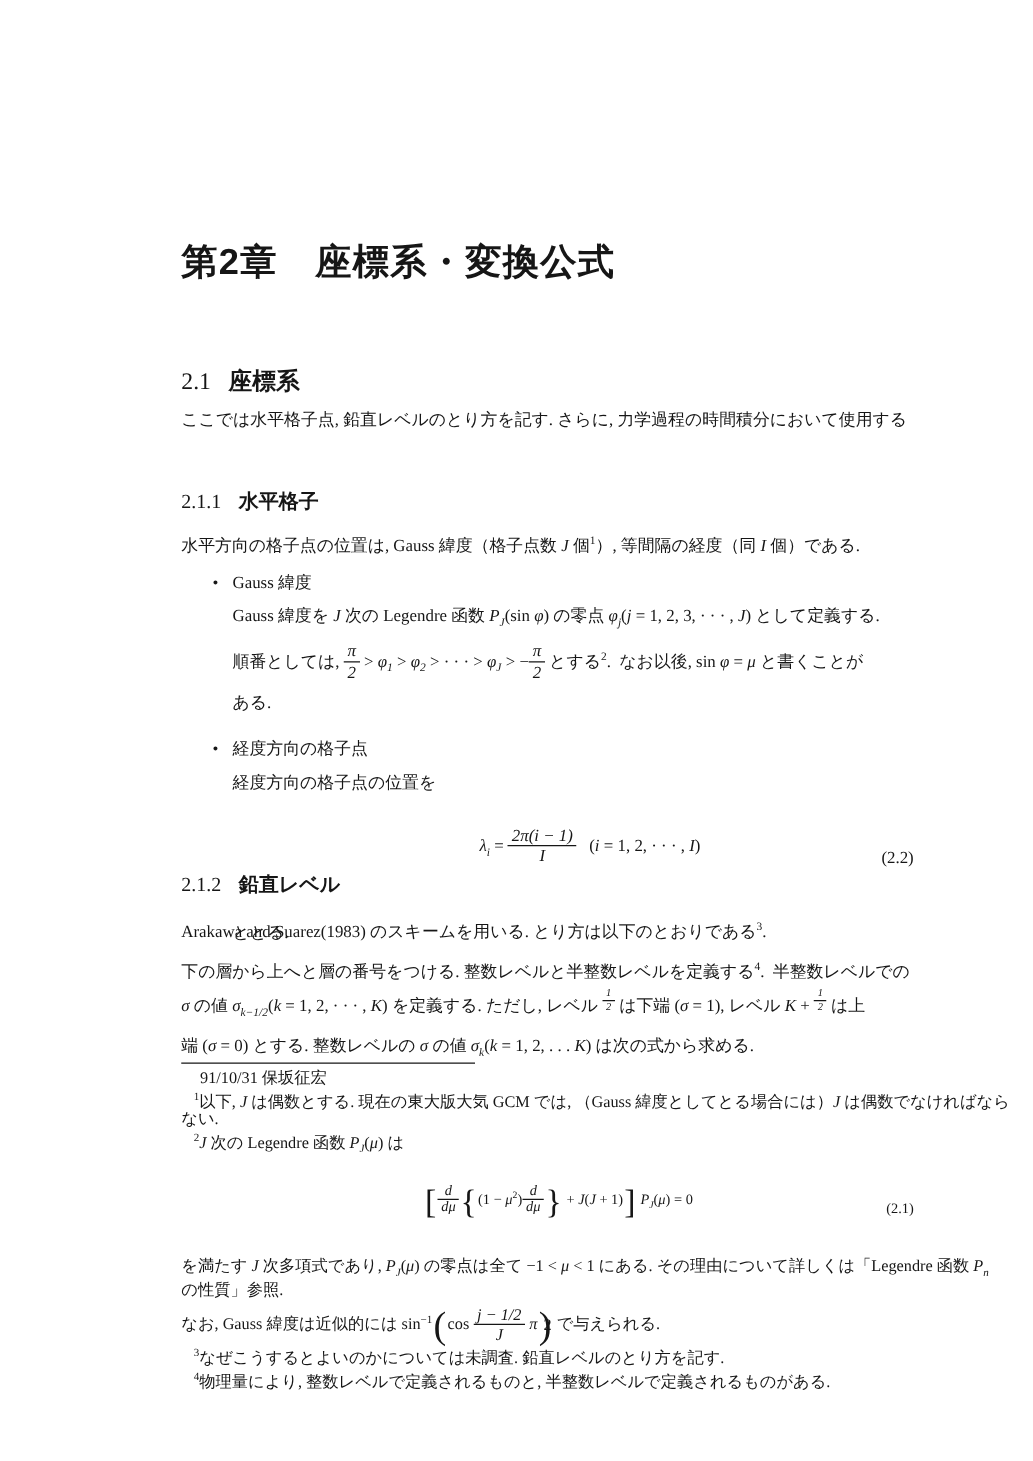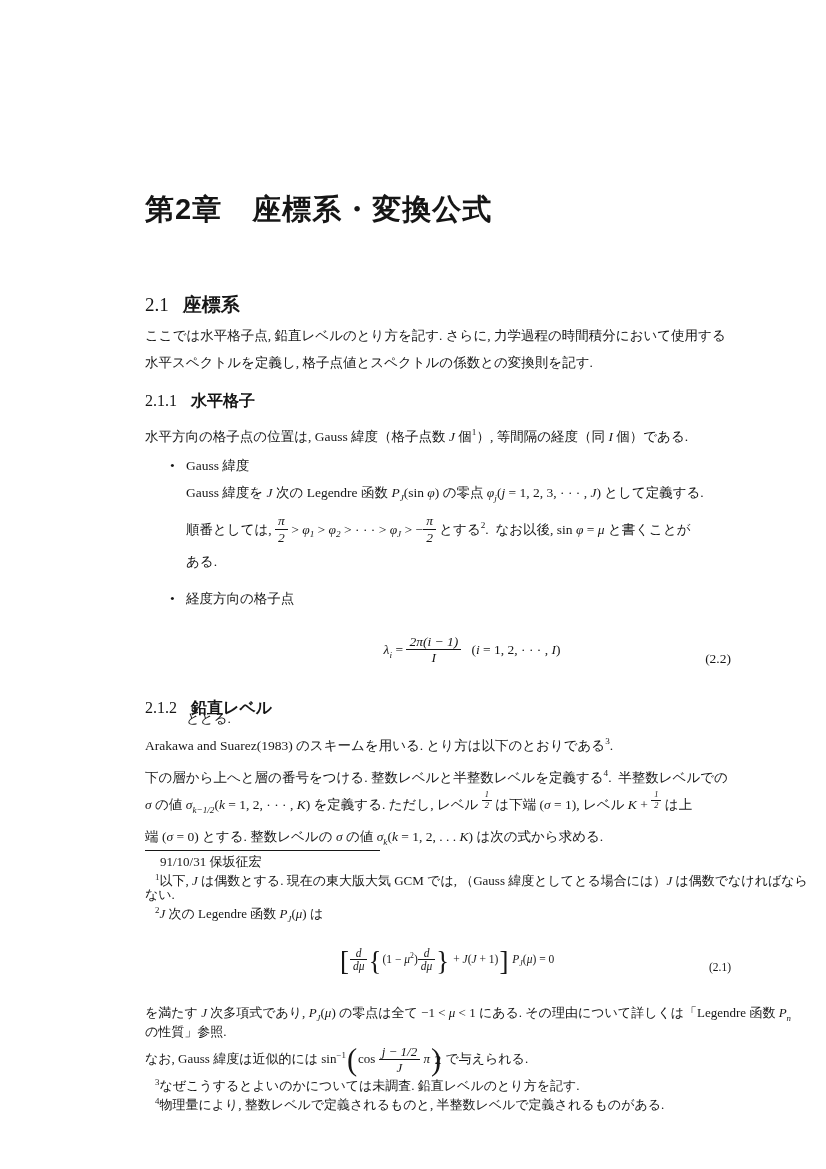--- a/index.html
+++ b/index.html
@@ -56,21 +56,20 @@
 <div class="page">
 
   <div class="abs chapter-title" style="top:190px;">第2章　座標系・変換公式</div>
 
   <div class="abs sec-head h2" style="top:292px;">
     <span class="sec-num">2.1</span><span class="sec-title">座標系</span>
   </div>
 
   <div class="abs" style="top:322px;font-family:Liberation Serif, serif;">
     <div class="line"><span>ここでは水平格子点, 鉛直レベルのとり方を記す. さらに, 力学過程の時間積分において使用する</span></div>
-    <div class="line"><span>水平スペクトルを定義し, 格子点値とスペクトルの係数との変換則を記す.</span></div>
   </div>
 
   <div class="abs sec-head h3" style="top:391px;">
     <span class="sec-num">2.1.1</span><span class="sec-title">水平格子</span>
   </div>
 
   <div class="abs" style="top:419px;">
     <div class="line"><span>水平方向の格子点の位置は, Gauss 緯度（格子点数 </span><span class="mi">J</span><span> 個</span><sup>1</sup><span>）, 等間隔の経度（同 </span><span class="mi">I</span><span> 個）である.</span></div>
   </div>
 
@@ -80,20 +79,21 @@
       <span class="bullet-dot">•</span>
       <div class="line">Gauss 緯度</div>
       <div class="line"><span>Gauss 緯度を </span><span class="mi">J</span><span> 次の Legendre 函数 </span><span class="mi">P</span><sub>J</sub><span>(sin </span><span class="mi">φ</span><span>) の零点 </span><span class="mi">φ</span><sub>j</sub><span>(</span><span class="mi">j</span><span> = 1, 2, 3, · · · , </span><span class="mi">J</span><span>) として定義する.</span></div>
       <div class="line"><span>順番としては, </span><span class="frac"><span class="fr-n">π</span><span class="fr-d">2</span></span><span> &gt; </span><span class="mi">φ</span><sub>1</sub><span> &gt; </span><span class="mi">φ</span><sub>2</sub><span> &gt; · · · &gt; </span><span class="mi">φ</span><sub>J</sub><span> &gt; −</span><span class="frac"><span class="fr-n">π</span><span class="fr-d">2</span></span><span> とする</span><sup>2</sup><span>.  なお以後, sin </span><span class="mi">φ</span><span> = </span><span class="mi">μ</span><span> と書くことが</span></div>
       <div class="line"><span>ある.</span></div>
     </div>
 
     <div class="bullet-item b-gap">
       <span class="bullet-dot">•</span>
       <div class="line">経度方向の格子点</div>
+      <div class="line"><span>経度方向の格子点の位置を</span></div>
       <div class="eqrow body-eq">
         <span><span class="mi">λ</span><sub>i</sub><span> = </span><span class="frac"><span class="fr-n">2π(i − 1)</span><span class="fr-d">I</span></span><span>   (</span><span class="mi">i</span><span> = 1, 2, · · · , </span><span class="mi">I</span><span>)</span></span>
         <span class="eqnum">(2.2)</span>
       </div>
       <div class="line"><span>ととる.</span></div>
     </div>
 
   </div>
 
   <div class="abs sec-head h3" style="top:698px;">

